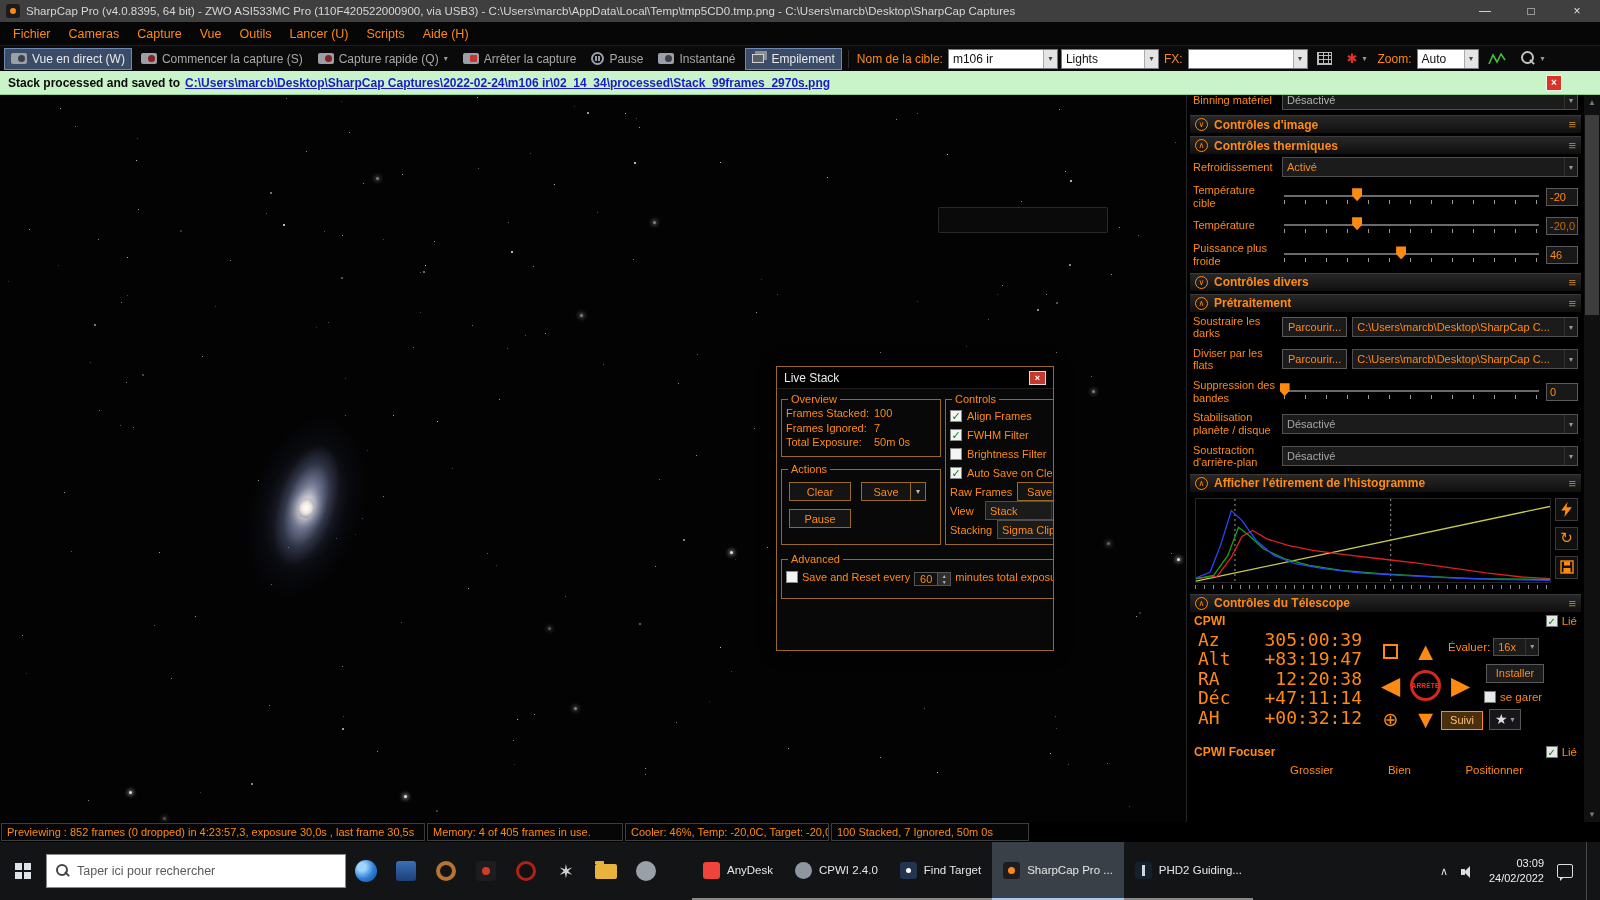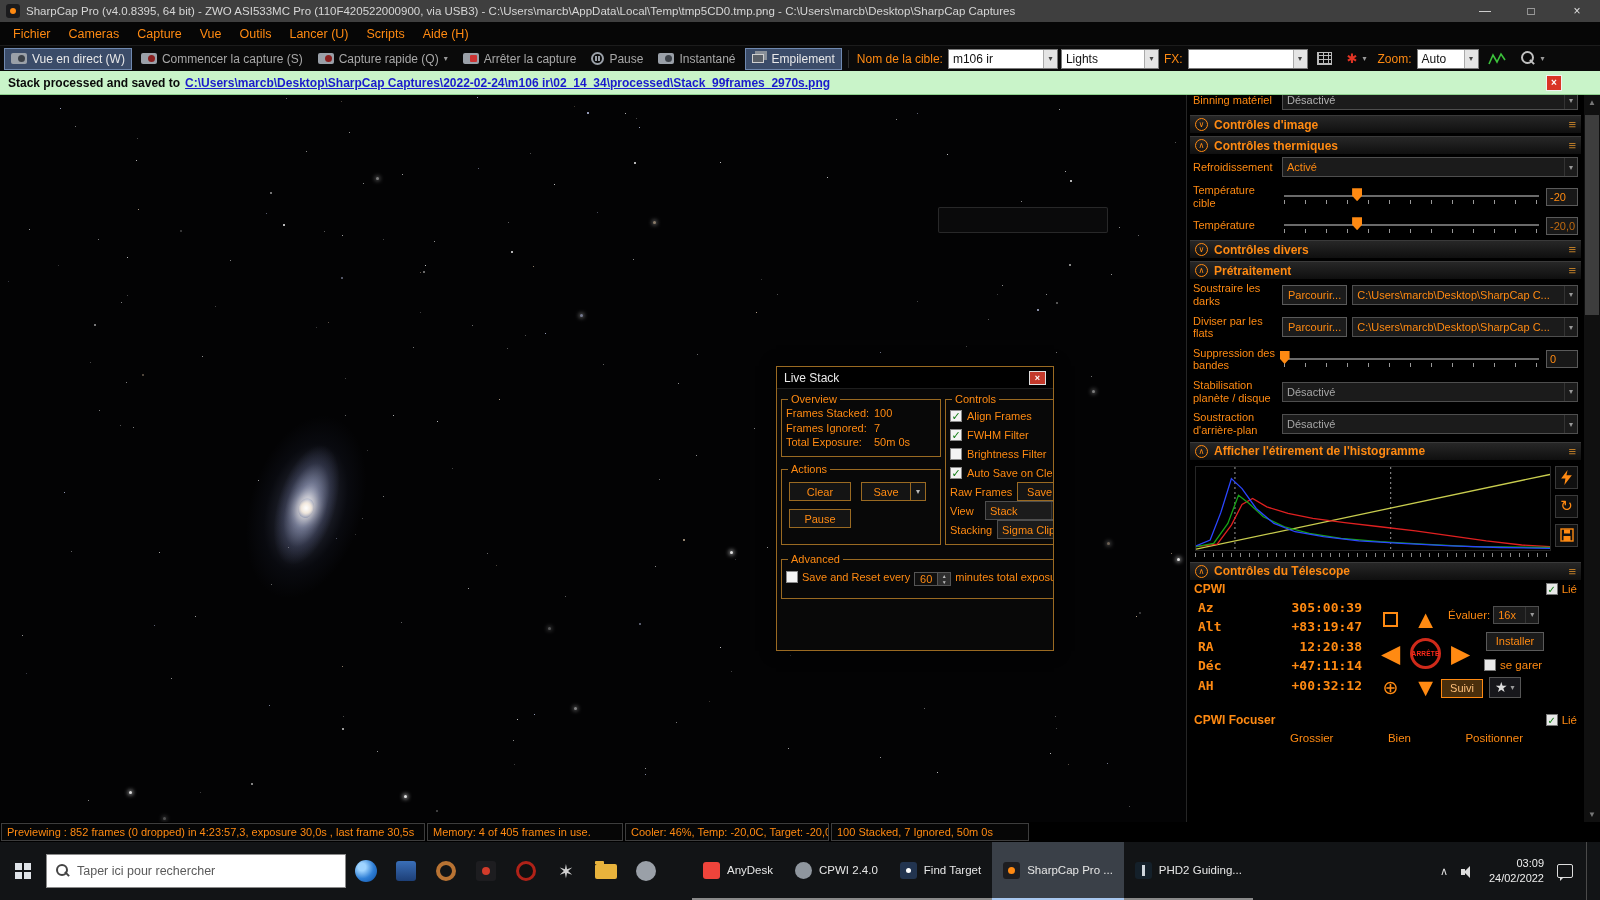--- a/index.html
+++ b/index.html
@@ -120,21 +120,21 @@
     background-image:repeating-linear-gradient(90deg,#8a8a8a 0 1px,transparent 1px 9px);}
   .hist-btns{position:absolute;right:2px;top:3px;display:flex;flex-direction:column;gap:6px;}
   .hist-btn{width:23px;height:23px;display:flex;align-items:center;justify-content:center;background:#101010;
     border:1px solid #3a3a3a;color:var(--orange);font-size:15px;}
   
   .cpwirow{display:flex;align-items:center;padding:1px 4px;height:17px;}
   .cpwirow .nm{color:var(--orange);font-size:12px;font-weight:bold;}
   .liebox{margin-left:auto;display:flex;align-items:center;gap:4px;color:var(--orange);font-size:11.5px;}
   .tele{position:relative;height:114px;}
   .coord{display:flex;width:172px;line-height:19.5px;font-family:"DejaVu Sans Mono",monospace;
-    font-size:13px;font-weight:bold;color:var(--orange);padding-left:8px;}
+    font-size:18px;font-weight:normal;color:var(--orange);padding-left:8px;}
   .coord .cv{margin-left:auto;}
   .pad{position:absolute;left:184px;top:6px;display:grid;grid-template-columns:repeat(3,33px);grid-auto-rows:32px;gap:2px;}
   .pcell{display:flex;align-items:center;justify-content:center;}
   .parrow{color:var(--orange);font-size:25px;line-height:1;}
   .stopbtn{width:31px;height:31px;border-radius:50%;border:3px solid #cf2a1a;color:#ff2a1a;font-size:6.5px;font-weight:bold;
     display:flex;align-items:center;justify-content:center;letter-spacing:0.2px;}
   .frame-ico{width:15px;height:15px;border:2px solid var(--orange);}
   .tgt{color:var(--orange);font-size:19px;line-height:1;}
   .evalrow{position:absolute;left:258px;top:8px;display:flex;align-items:center;gap:3px;color:var(--orange);font-size:11.5px;}
   .evalrow .dd{width:46px;height:18px;}
@@ -634,20 +634,29 @@
         </div>
         <div class="rp-row">
           <span class="rp-label">Température</span>
           <div class="slider">
             <div class="track"></div>
               <div class="ticks"></div>
             <div class="thumb" style="left: 29%;"></div>
           </div>
           <span class="valbox dim">-20,0</span>
         </div>
+        <div class="rp-row">
+          <span class="rp-label">Puissance plus froide</span>
+          <div class="slider">
+            <div class="track"></div>
+              <div class="ticks"></div>
+            <div class="thumb" style="left: 46%;"></div>
+          </div>
+          <span class="valbox">46</span>
+        </div>
 
         <div class="sec">
           <span class="circ">∨</span>
           <span class="sec-t">Contrôles divers</span>
           <span class="ham">≡</span>
         </div>
 
         <div class="sec">
           <span class="circ">∧</span>
           <span class="sec-t">Prétraitement</span>

